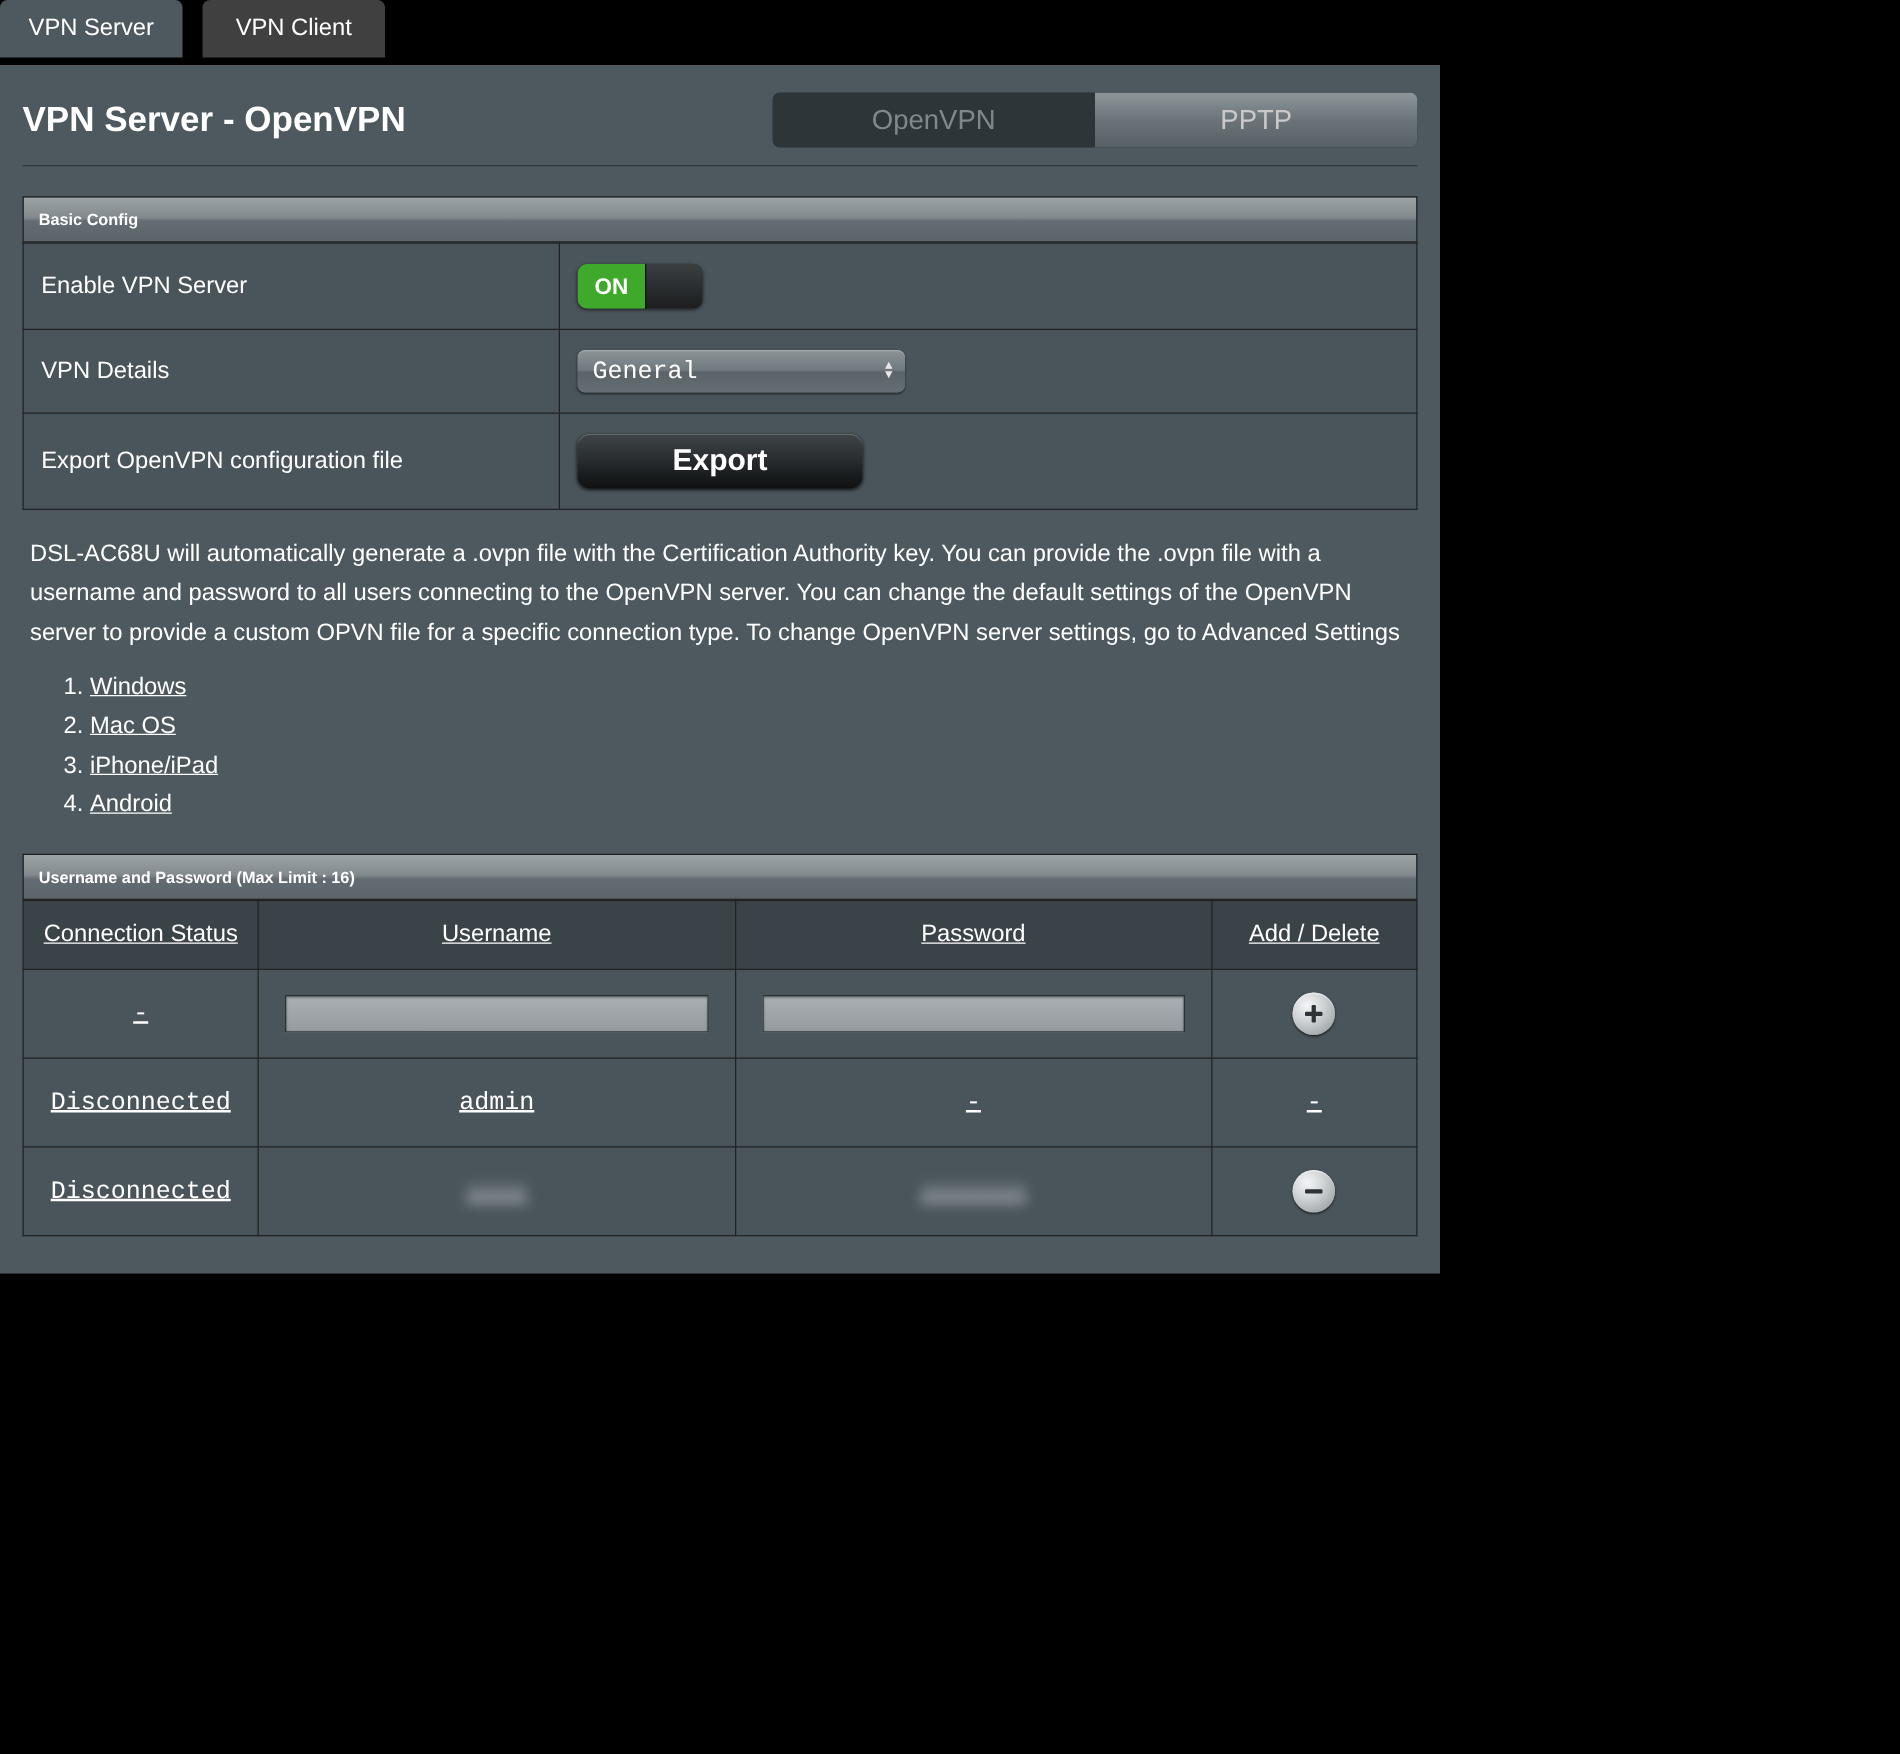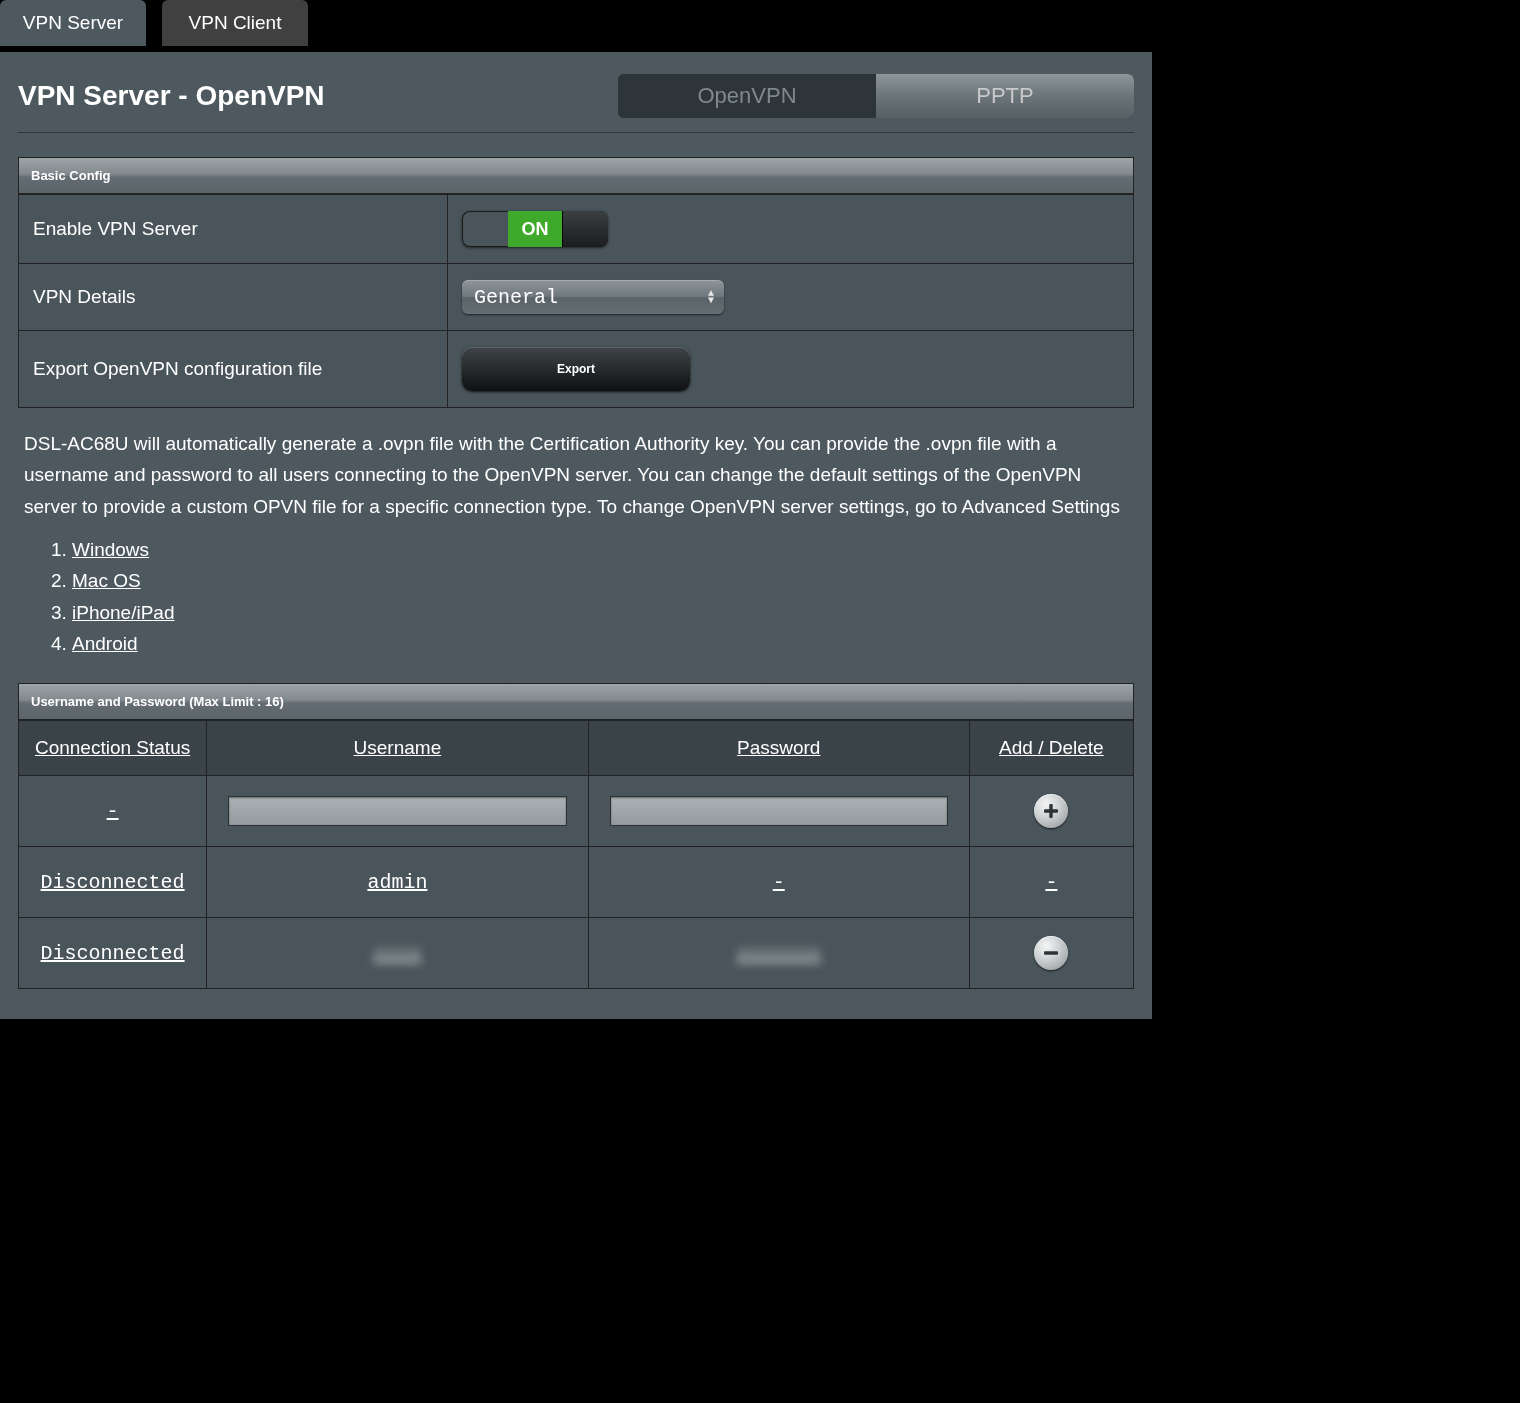--- a/index.html
+++ b/index.html
@@ -103,21 +103,20 @@
   }
   
   .toggle {
     display: inline-flex;
     width: 100px;
     height: 36px;
     border-radius: 8px;
     overflow: hidden;
     box-shadow: 0 1px 3px rgba(0,0,0,.6), inset 0 0 0 1px #1a1a1a;
     cursor: pointer;
-    padding-left: 46px;
   }
   .toggle-on {
     flex: 1;
     background: #3fa92b;
     color: #fff;
     font-weight: bold;
     font-size: 18px;
     display: flex;
     align-items: center;
     justify-content: center;
@@ -155,21 +154,21 @@
     display: inline-flex;
     align-items: center;
     justify-content: center;
     min-width: 180px;
     height: 44px;
     padding: 0 24px;
     background: linear-gradient(to bottom, #3f4549 0%, #0e1011 100%);
     border-radius: 10px;
     box-shadow: 0 1px 3px rgba(0,0,0,.8), inset 0 1px 0 rgba(255,255,255,.18);
     color: #fff;
-    font-size: 12px;
+    font-size: 24px;
     font-weight: bold;
     cursor: pointer;
   }
   .description {
     font-size: 19px;
     line-height: 1.65;
     color: #fff;
     margin: 20px 6px 8px 6px;
   }
   ol.platforms {

